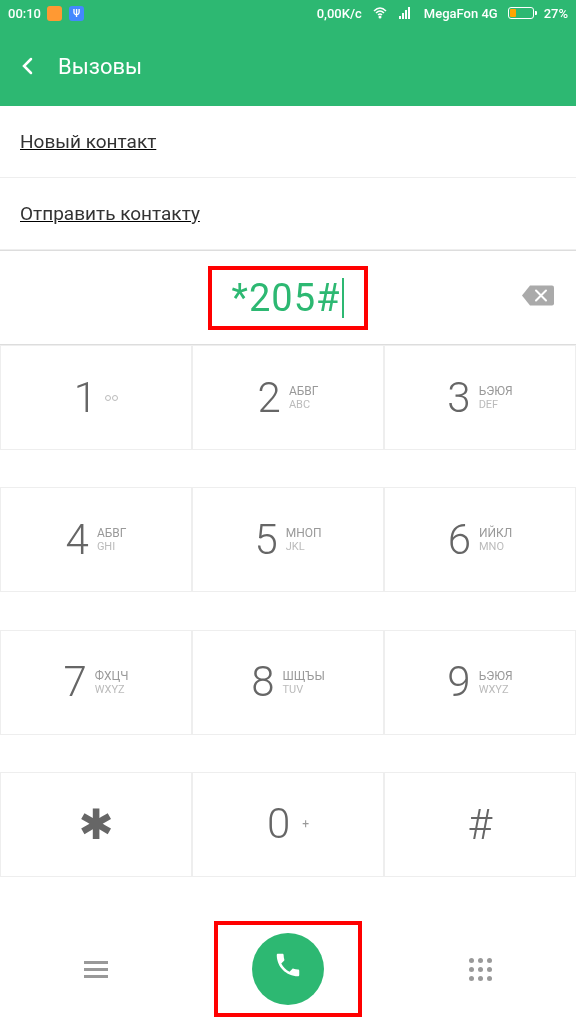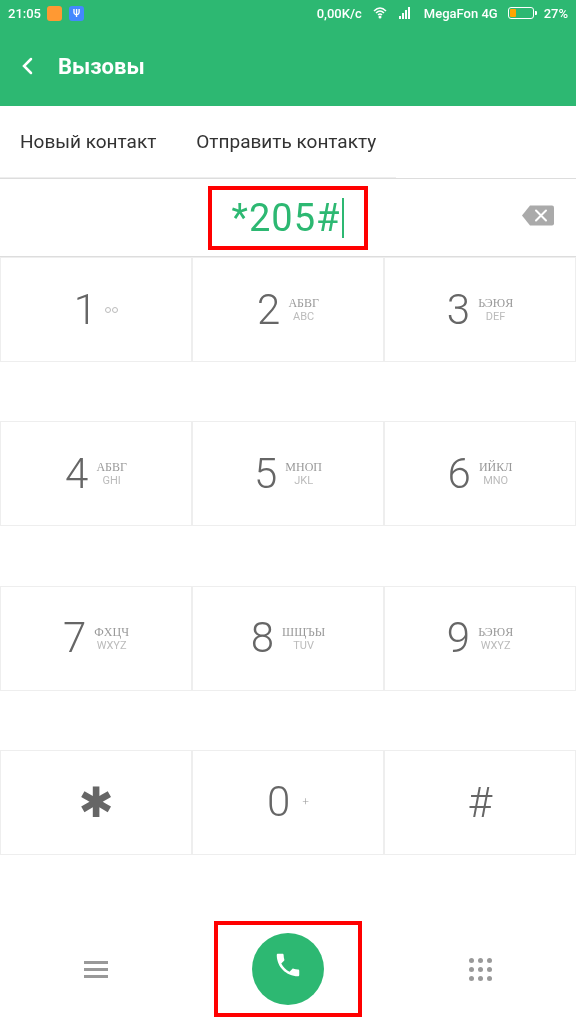--- a/index.html
+++ b/index.html
@@ -80,39 +80,41 @@
     }
     .back-icon {
       color: white;
       font-size: 24px;
       display: flex;
       align-items: center;
     }
     .header-title {
       color: white;
       font-size: 22px;
-      font-weight: 700;
+      font-weight: 400;
     }
     .menu-list {
       display: flex;
+      flex-direction: column;
+      text-decoration: underline;
     }
     .menu-item {
       padding: 24px 20px;
       font-size: 19px;
       color: #333;
       border-bottom: 1px solid #eee;
     }
     .number-display-area {
       border-top: 1px solid #ddd;
       border-bottom: 1px solid #ddd;
       padding: 18px 0;
       display: flex;
       align-items: center;
       position: relative;
-      height: 79px;
+      height: 95px;
     }
     .highlight-box-number {
       border: 4px solid #ff0000;
       padding: 6px 20px;
       margin: 0 auto;
       display: flex;
       align-items: center;
     }
     .dialed-number {
       color: #2db872;
@@ -157,27 +159,25 @@
     }
     .key-letters {
       display: flex;
       flex-direction: column;
       gap: 2px;
     }
     .key-letters-top {
       font-size: 12px;
       color: #999;
       line-height: 1;
-      font-family: Liberation Serif, serif;
     }
     .key-letters-bottom {
       font-size: 11px;
       color: #bbb;
       line-height: 1;
-      text-align: center;
     }
     .key-symbol {
       font-size: 42px;
       color: #666;
       font-weight: 300;
     }
     .bottom-bar {
       display: flex;
       align-items: center;
       height: 110px;
@@ -238,21 +238,21 @@
       height: 6px;
       border: 1px solid #bbb;
       border-radius: 50%;
     }
   </style>
 </head>
 <body>
 
 <div class="status-bar">
   <div class="status-left">
-    <span>21:05</span>
+    <span>00:10</span>
     <span class="status-icon">
       <svg width="15" height="15">
           <rect width="15" height="15" rx="3" fill="#ff9933"></rect>
         </svg>
     </span>
     <span class="status-icon">
       <svg width="15" height="15">
           <rect width="15" height="15" rx="3" fill="#4488ff"></rect>
           <text x="7.5" y="11" text-anchor="middle" fill="white" font-size="10">Ψ</text>
         </svg>

